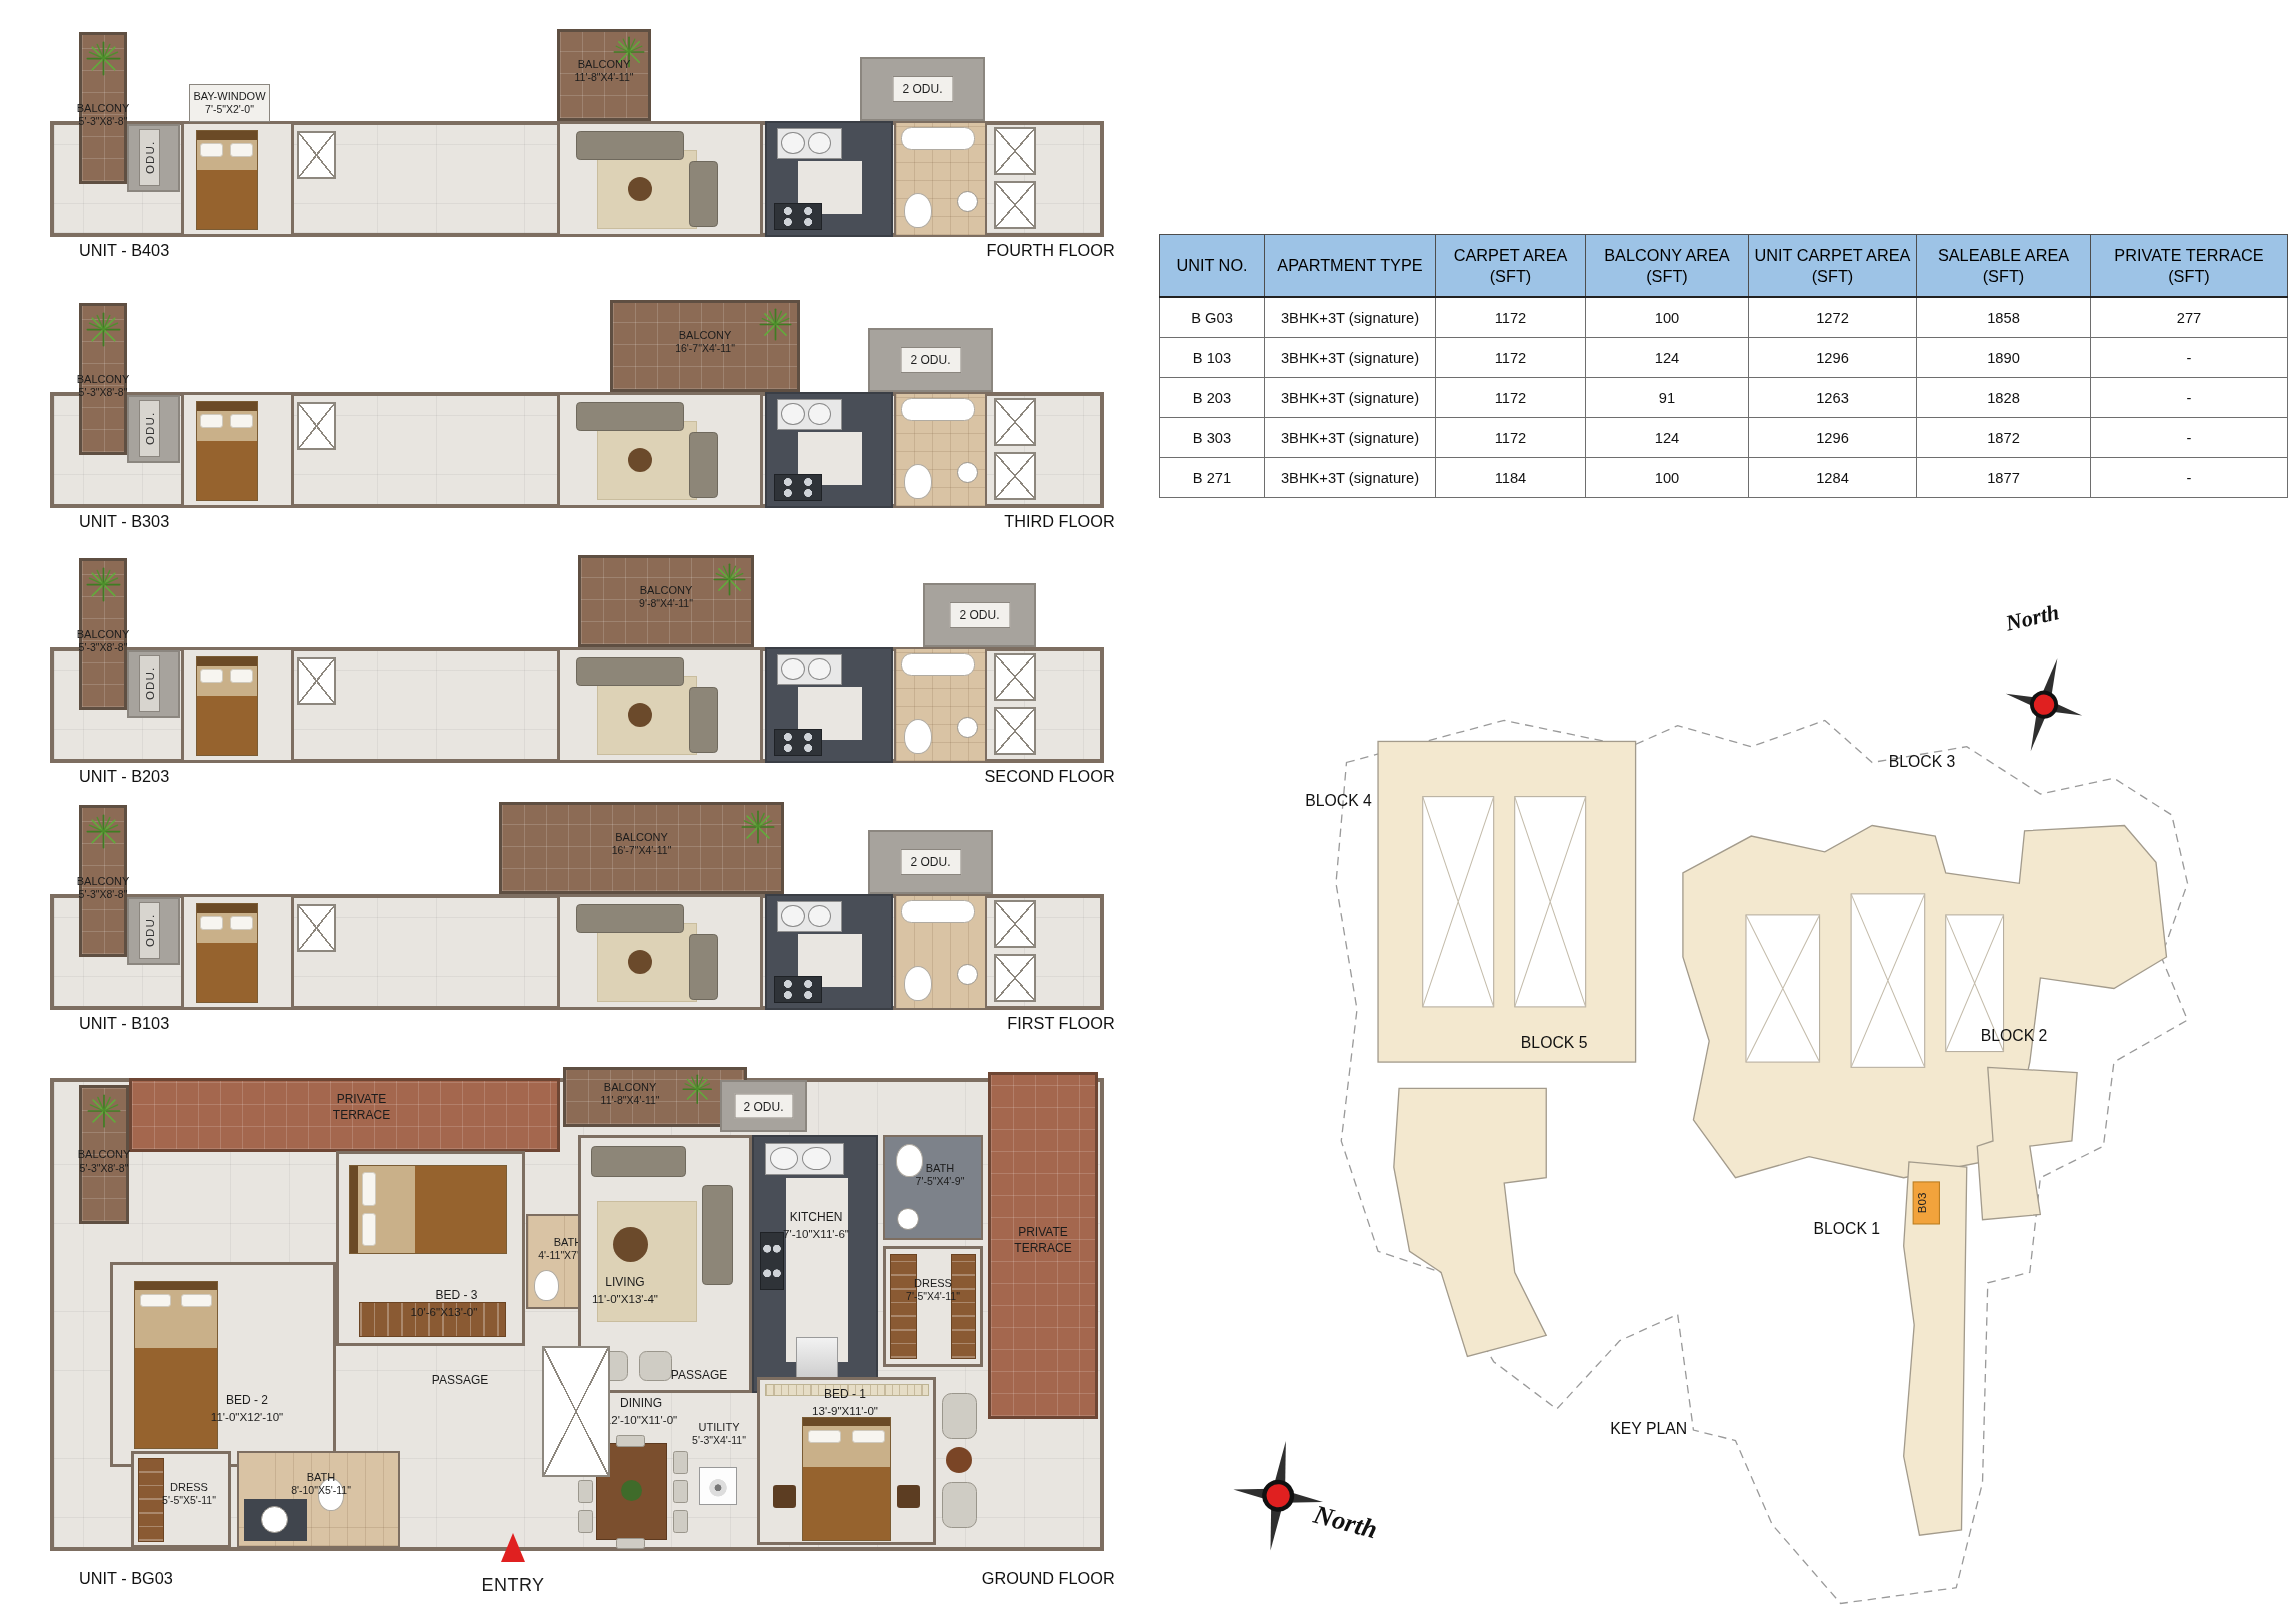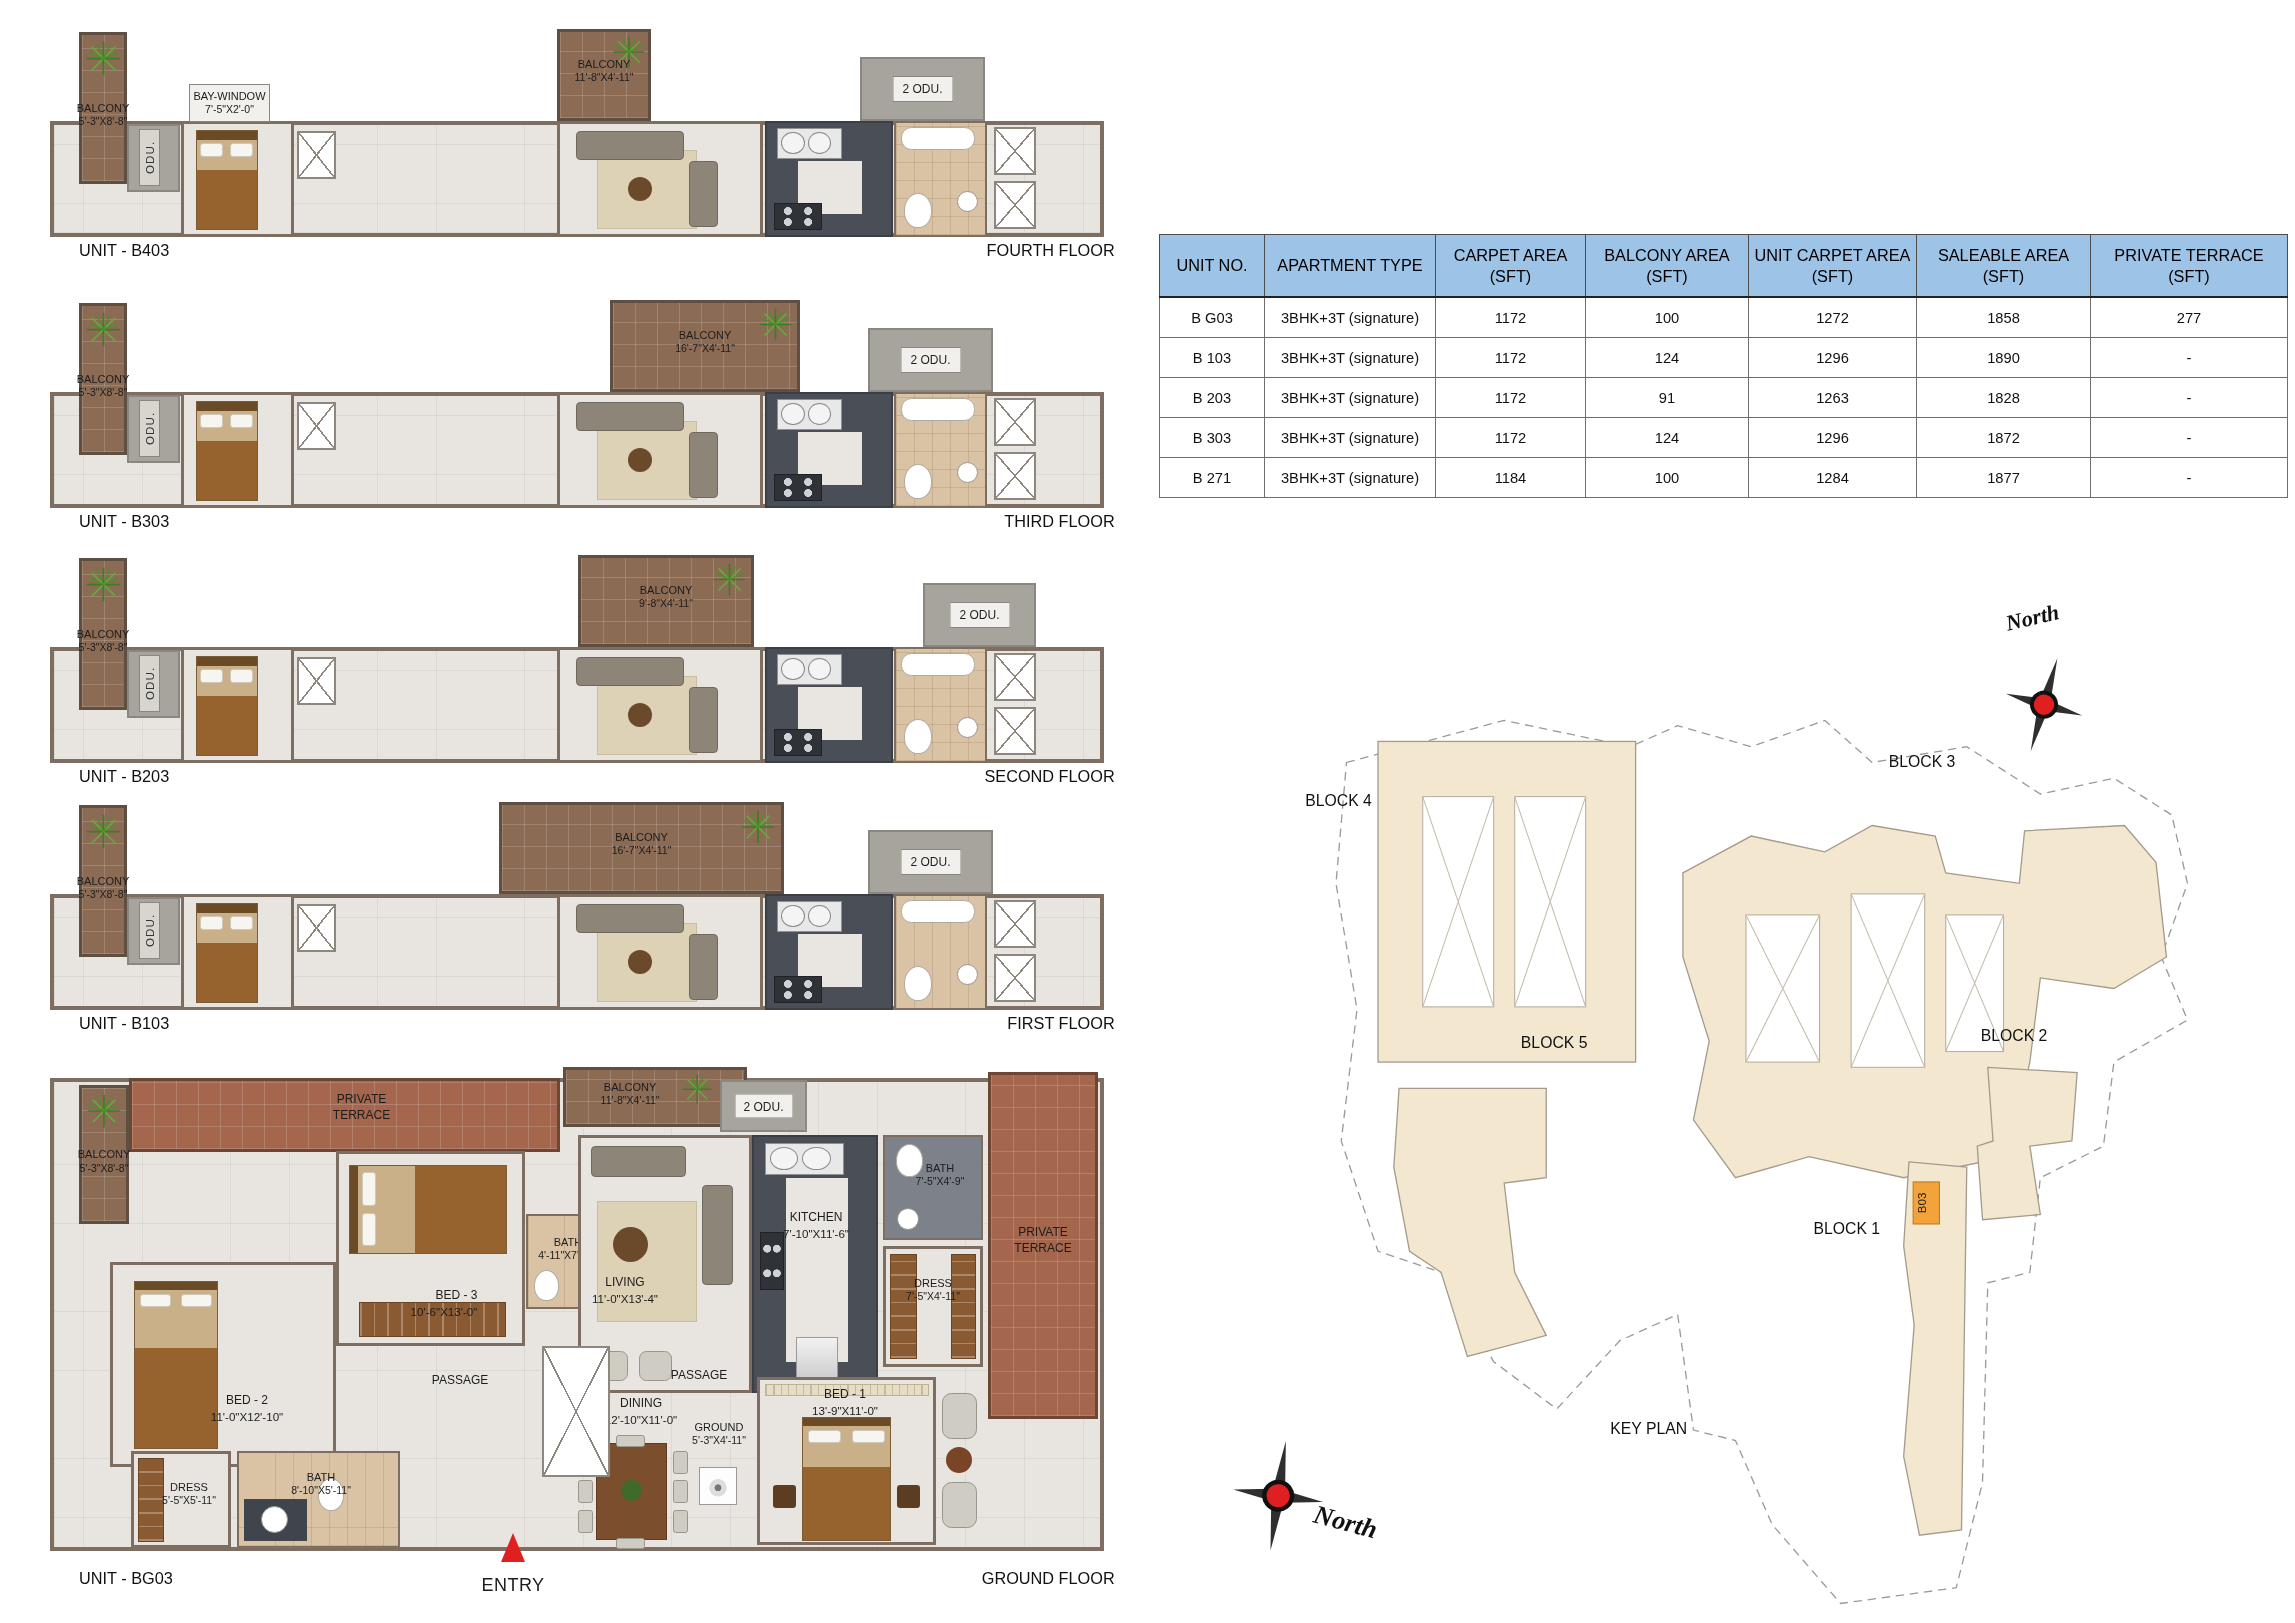--- a/index.html
+++ b/index.html
@@ -524,21 +524,21 @@
       <div class="abs chair" style="left:0;top:75px;width:14.7px;height:23px;"></div>
       <div class="abs chair" style="right:0;top:16px;width:14.7px;height:23px;"></div>
       <div class="abs chair" style="right:0;top:45px;width:14.7px;height:23px;"></div>
       <div class="abs chair" style="right:0;top:75px;width:14.7px;height:23px;"></div>
       <div class="abs chair" style="left:38px;top:0;width:29.4px;height:11.6px;"></div>
       <div class="abs chair" style="left:38px;bottom:-4.2px;width:29.4px;height:11.6px;"></div>
       <div class="abs ctable" style="left:43px;top:45px;width:21px;height:21px;background:#3f6b2a;"></div>
     </div>
 
     <div class="lbl sm" style="left:719px;top:353px;">
-      <div class="nm">GROUND</div>
+      <div class="nm">UTILITY</div>
       <div class="dm">5'-3"X4'-11"</div>
     </div>
     <div class="abs washer" style="left:699px;top:400px;width:38px;height:38px;"></div>
 
     <div class="abs room floorgrid" style="left:757px;top:310px;width:179px;height:168px;">
       <div class="abs curtain" style="left:5.3px;top:4.2px;width:164px;height:11.6px;"></div>
       <div class="abs bed" style="left:42px;top:37px;width:89px;height:124px;">
           <div class="head"></div>
           <div class="p1"></div>
           <div class="p2"></div>

